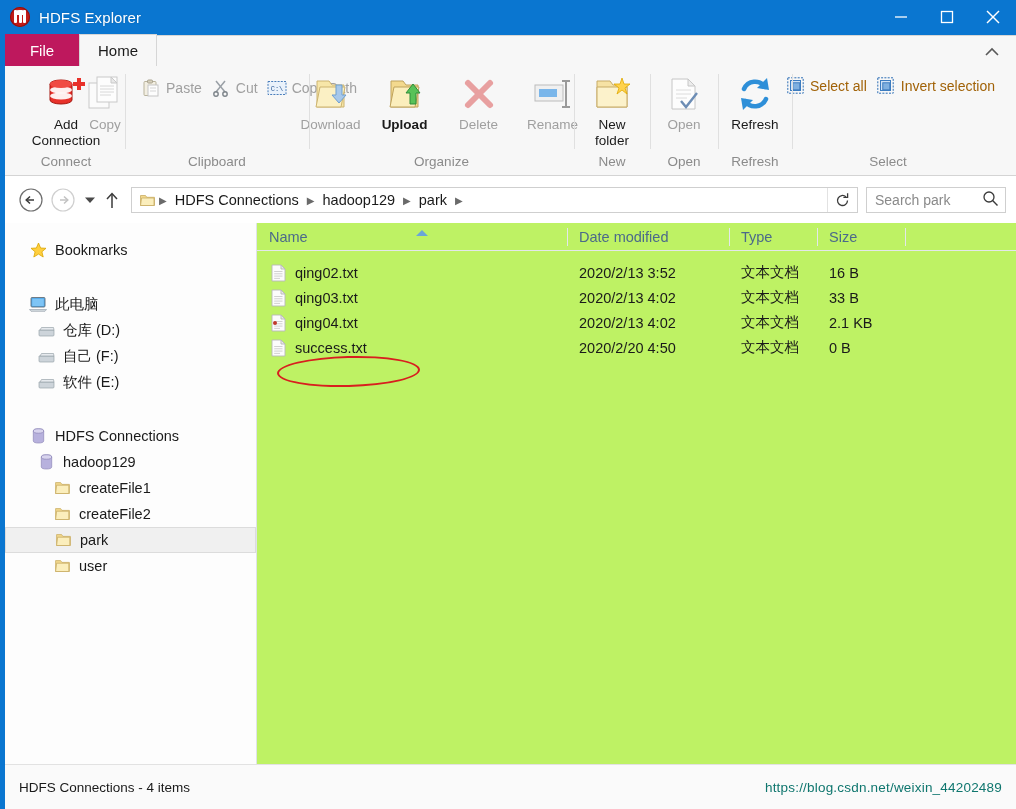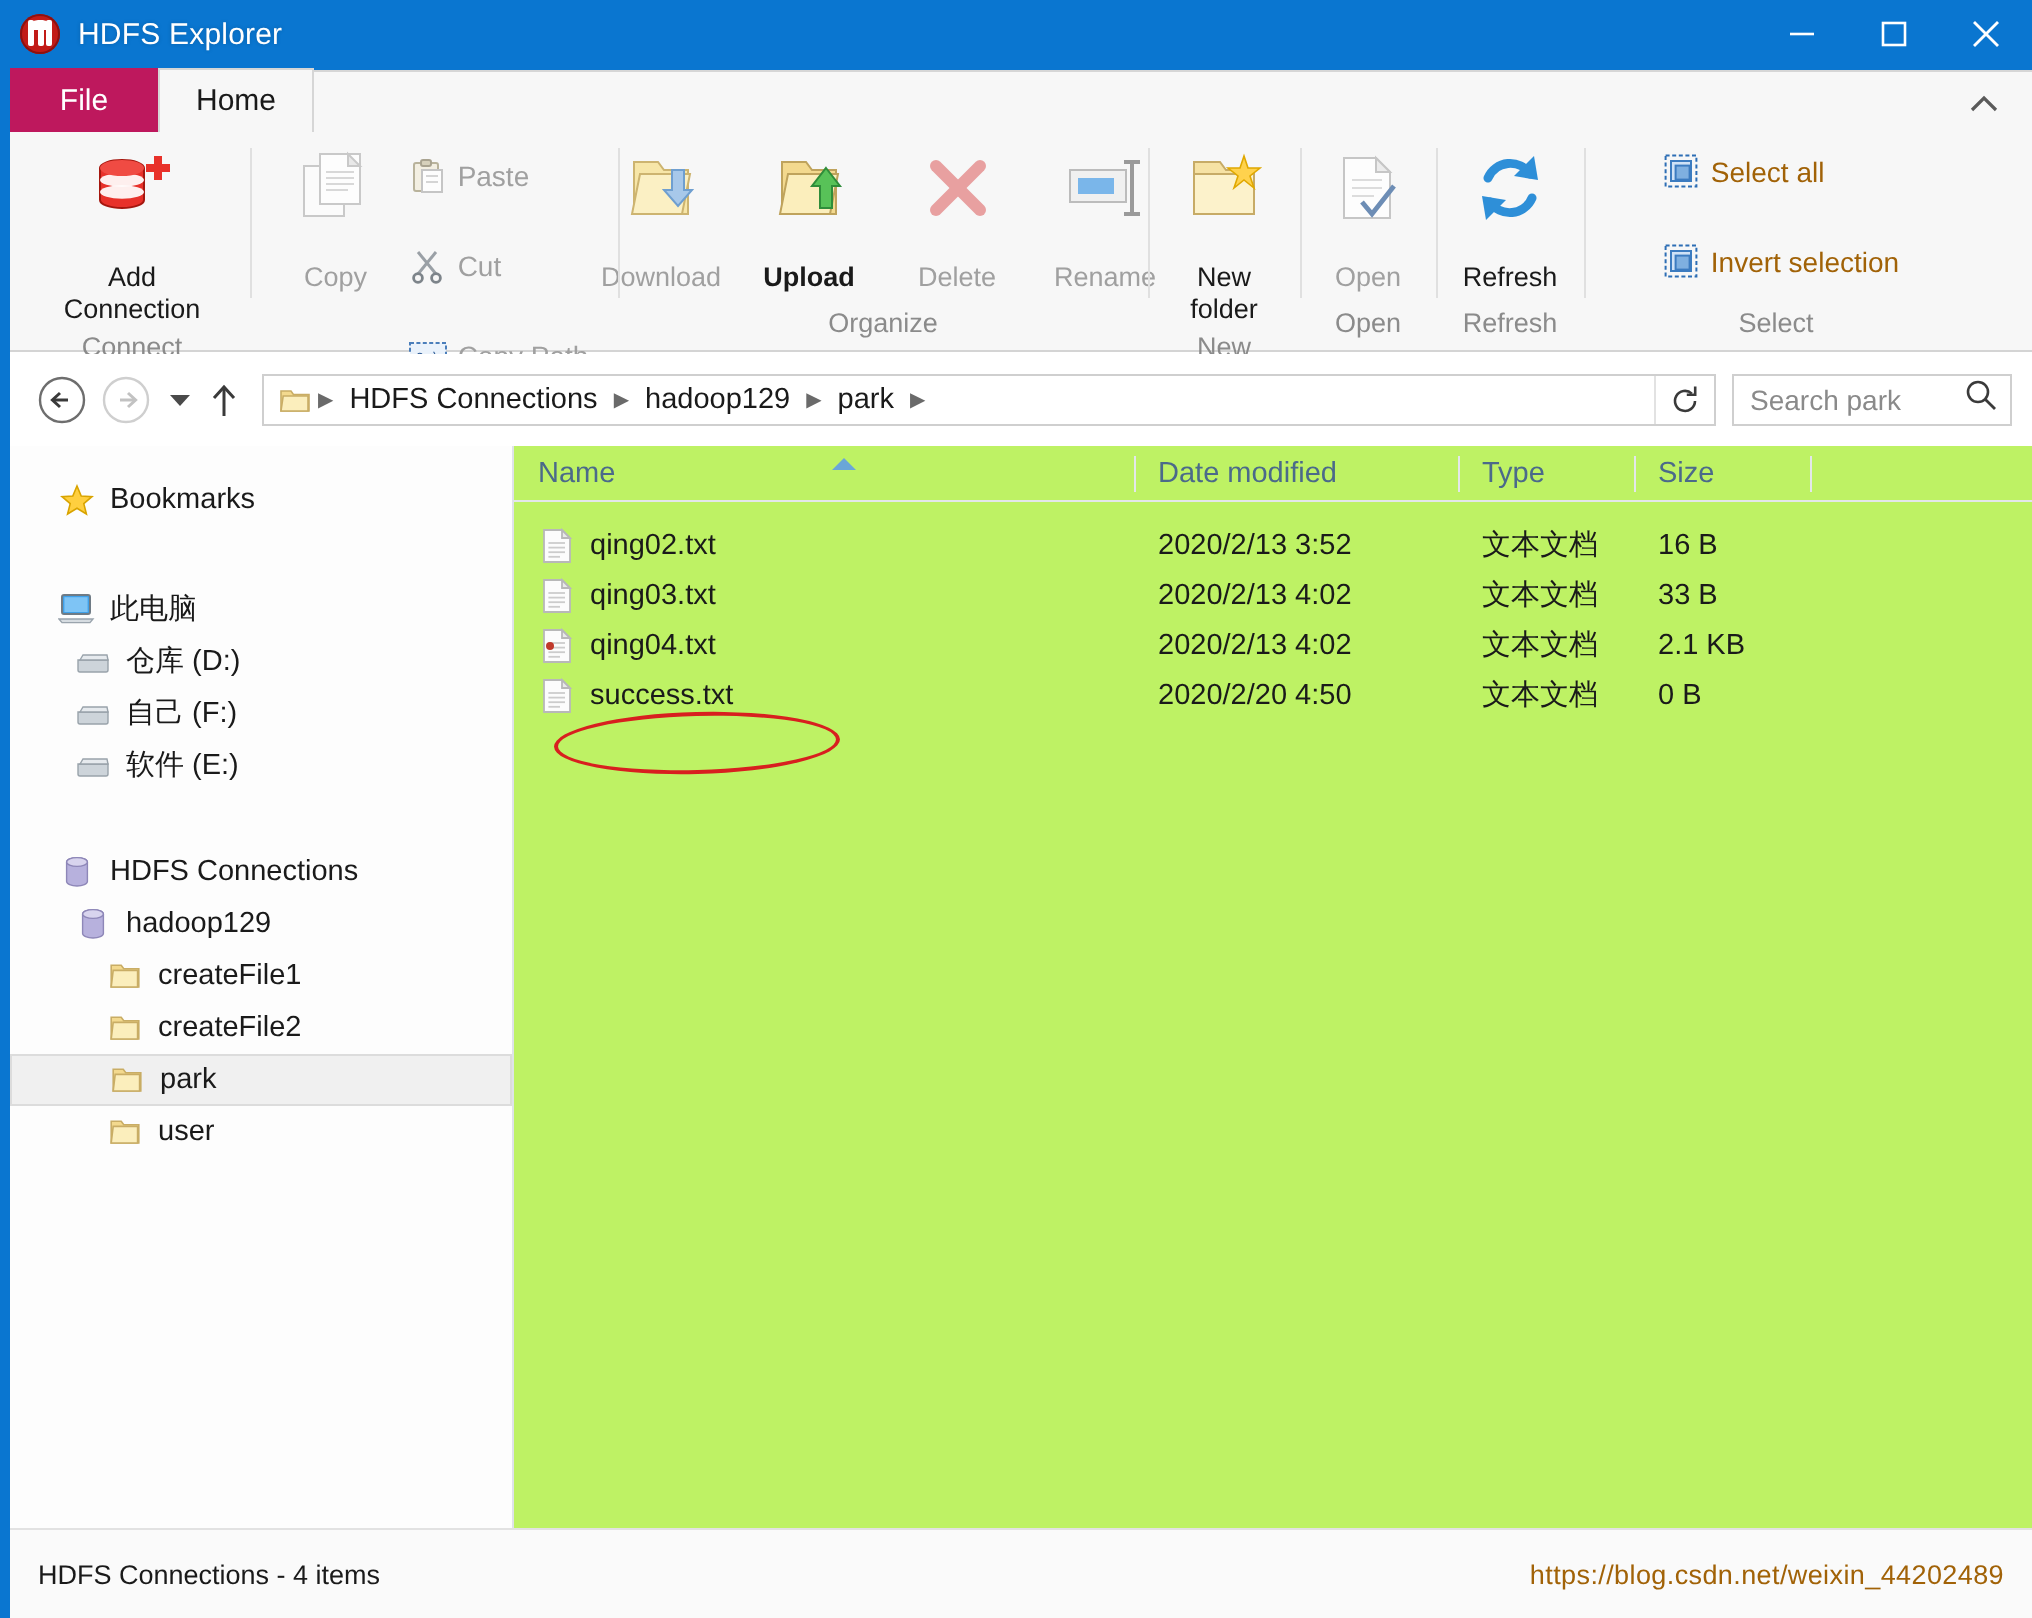--- a/index.html
+++ b/index.html
@@ -100,26 +100,26 @@
   .rgroup-label {
     font-size: 13.5px; color: #8b8b8b; text-align: center;
     height: 24px; line-height: 22px; width: 100%;
   }
 
   .bigbtn {
     display: flex; flex-direction: column; align-items: center; justify-content: flex-start;
     width: 74px; padding: 2px 2px 0; text-align: center;
   }
   .bigbtn .bicon { height: 40px; display: flex; align-items: center; justify-content: center; }
-  .bigbtn .blabel { font-size: 13.5px; line-height: 16px; color: #1a1a1a; margin-top: 17px; }
+  .bigbtn .blabel { font-size: 13.5px; line-height: 16px; color: #1a1a1a; margin-top: 3px; }
   .bigbtn.disabled .blabel { color: #a0a0a0; }
   .bigbtn.wide { width: 92px; }
   .bigbtn.narrow { width: 64px; }
 
-  .smallcol { display: flex; flex-direction: column; gap: 18px; padding-top: 2px; }
+  .smallcol { display: flex; flex-direction: row; gap: 1px; padding-top: 2px; }
   .smallbtn {
     display: flex; align-items: center; gap: 5px; height: 27px; padding: 0 4px;
     font-size: 14px; color: #a16207; white-space: nowrap;
   }
   .smallbtn.disabled { color: #a0a0a0; }
   .smallbtn .sicon { width: 20px; height: 20px; display: flex; align-items: center; justify-content: center; flex: 0 0 20px; }
 
   
   .navrow {
     position: absolute; left: 0; top: 177px; right: 0; height: 46px;
@@ -211,21 +211,21 @@
   }
 
   
   .statusbar {
     position: absolute; left: 0; right: 0; bottom: 0; height: 45px;
     background: #fafafa; border-top: 1px solid #e2e2e2;
     display: flex; align-items: center; padding: 0 14px;
     font-size: 13.5px; color: #1a1a1a;
   }
   .watermark {
-    margin-left: auto; color: #a16207; font-size: 13.5px; letter-spacing: .2px;
+    margin-left: auto; color: #0f766e; font-size: 13.5px; letter-spacing: .2px;
   }
 </style>
 </head>
 <body>
 
 <div id="app">
 
   <div class="titlebar">
     <div class="app-icon">
       <div class="circle"></div>

